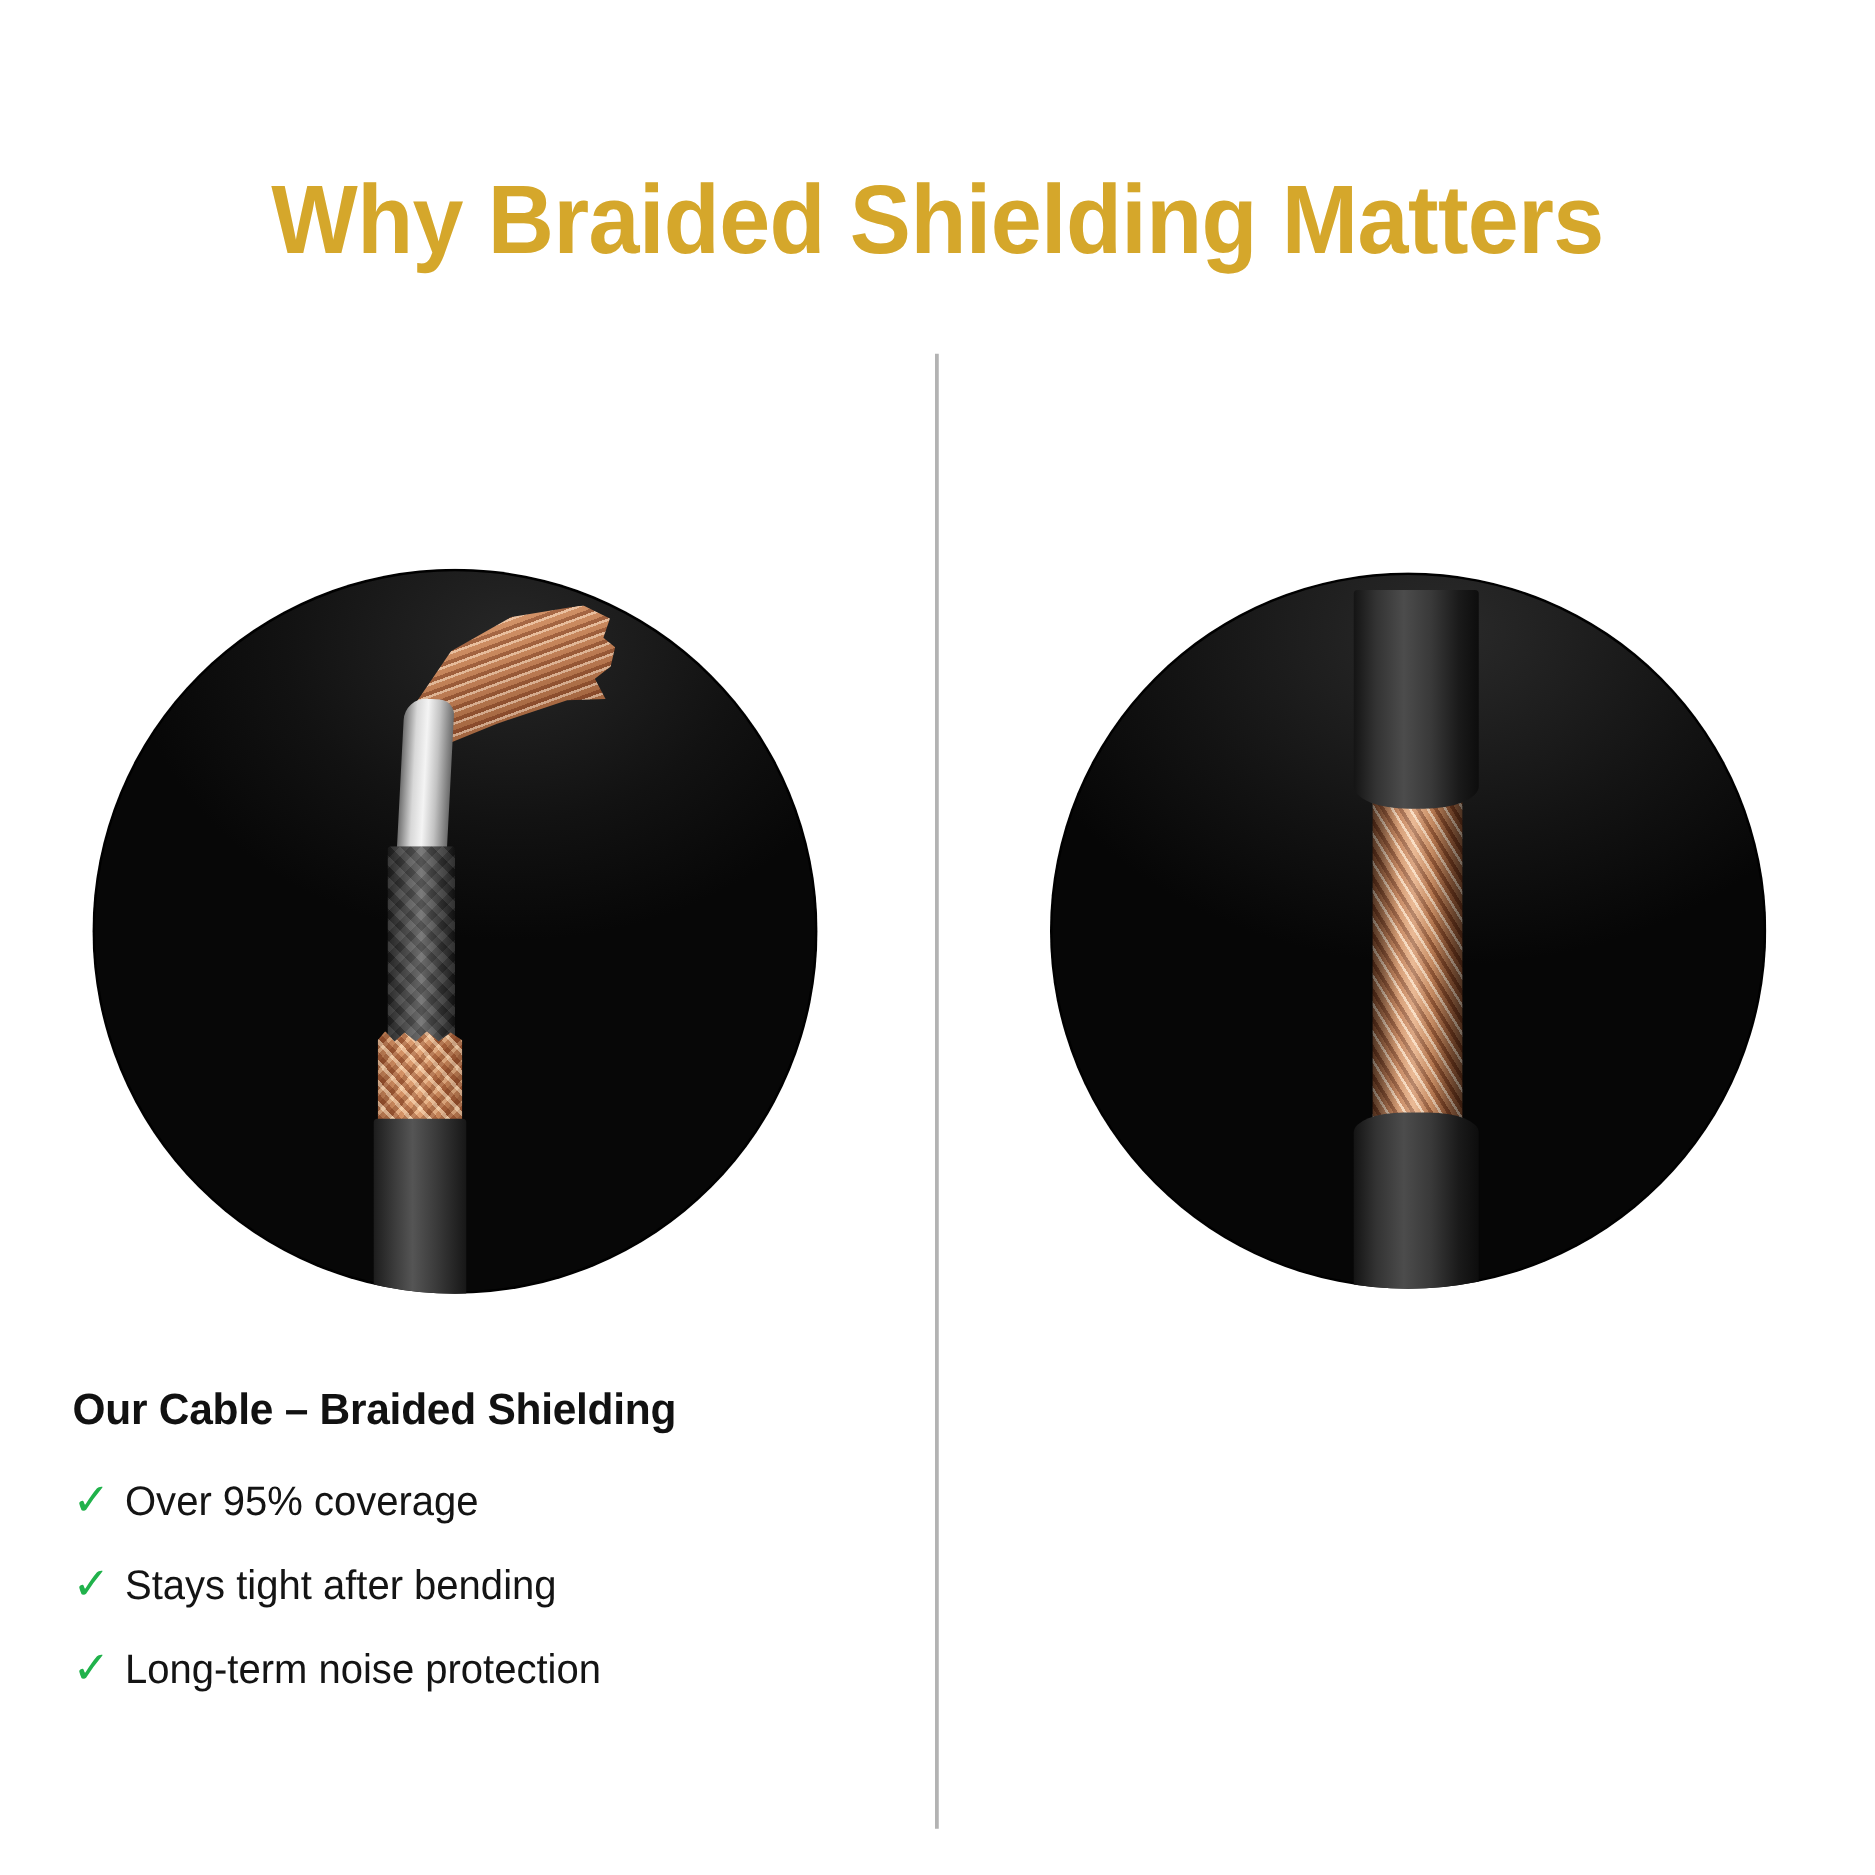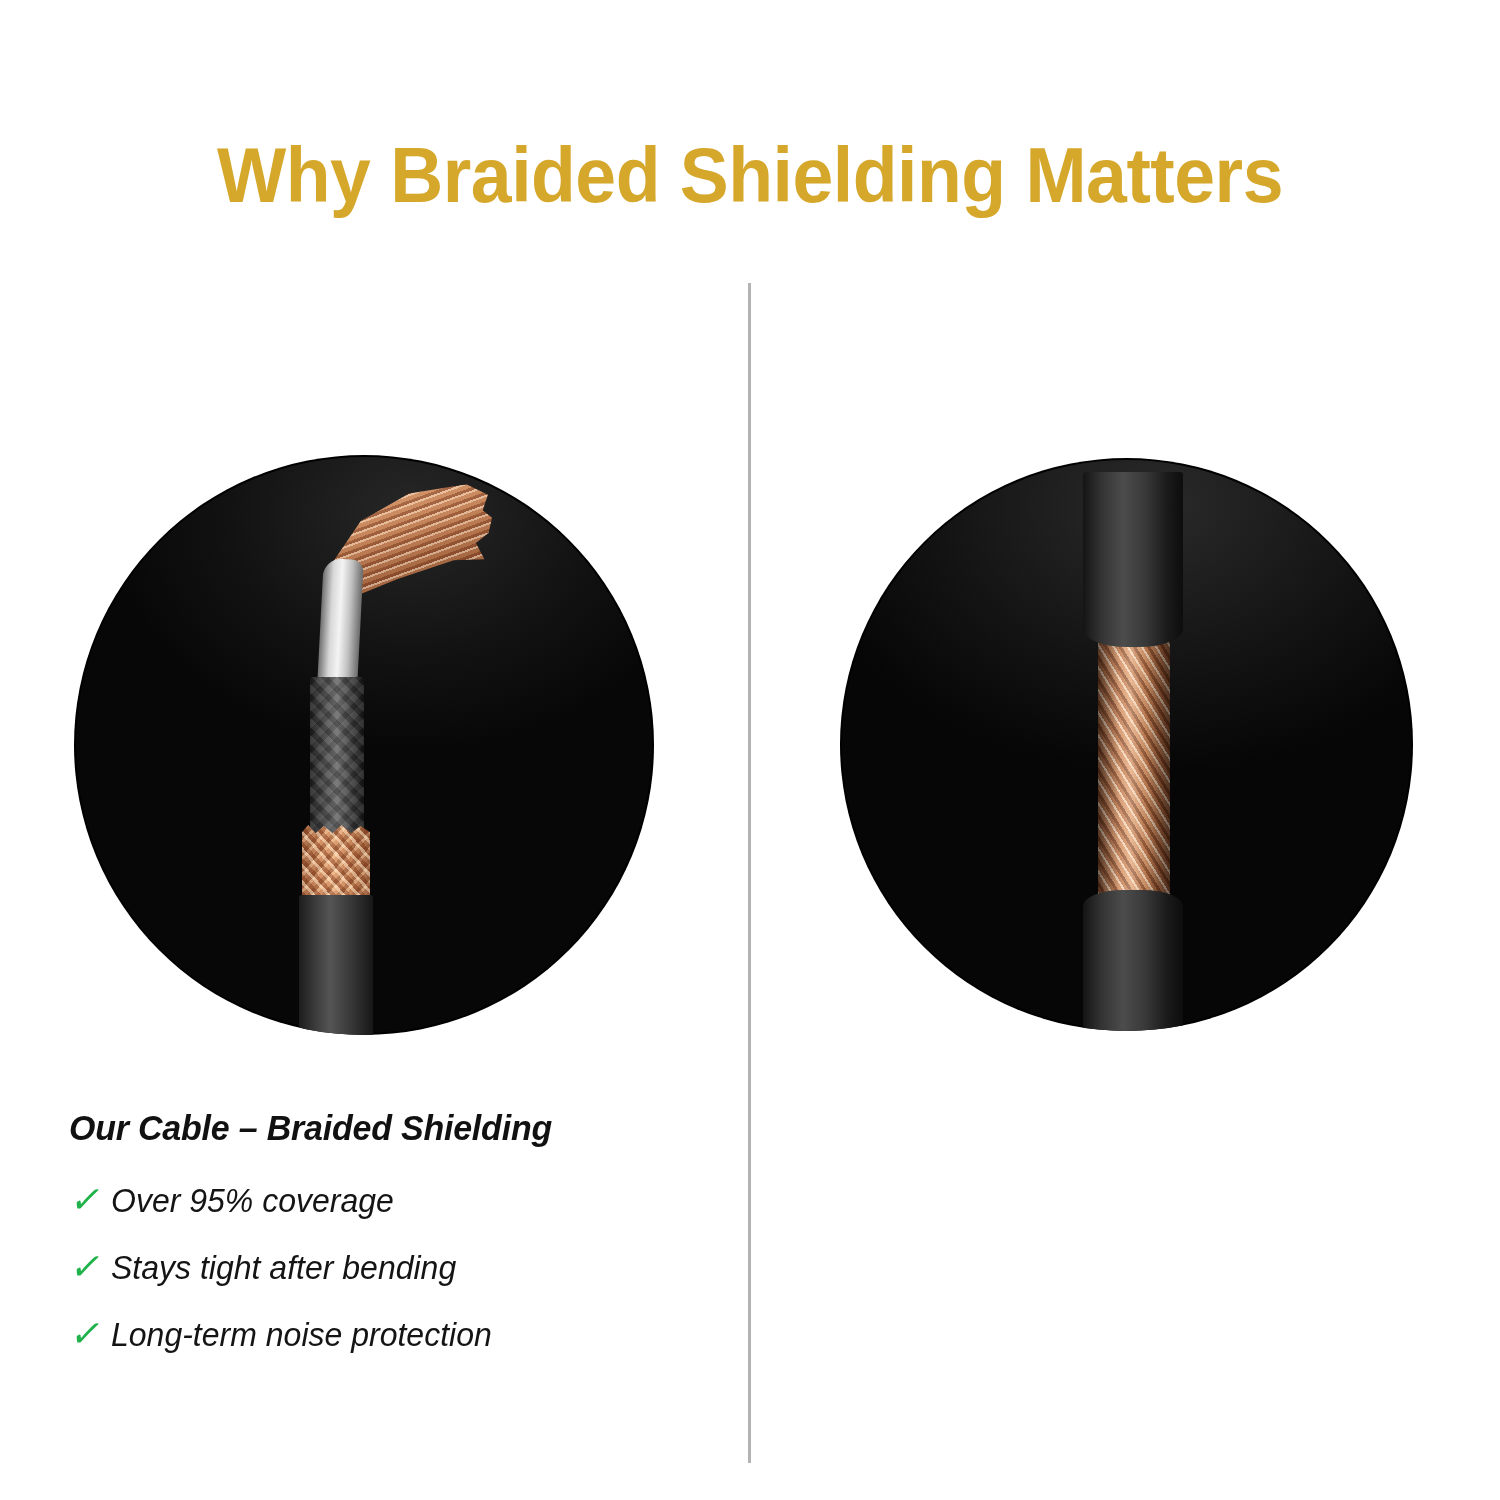--- a/index.html
+++ b/index.html
@@ -182,21 +182,21 @@
     width: 72px; height: 290px;
     background: linear-gradient(90deg,
       rgba(0,0,0,.45) 0%, rgba(255,255,255,.10) 30%,
       rgba(255,245,235,.22) 46%, rgba(0,0,0,.08) 66%, rgba(0,0,0,.45) 100%);
     border-radius: 2px;
     pointer-events: none;
   }
 
   
   .text-block { position: absolute; }
-  .block-left  { left: 69px;  top: 1108px; width: 660px; font-style: italic; }
+  .block-left  { left: 58px;  top: 1108px; width: 660px; }
 
   .col-heading {
     font-size: 35px;
     font-weight: 700;
     color: #111111;
     letter-spacing: -0.2px;
     margin-bottom: 34px;
     white-space: nowrap;
     transform: scaleX(0.97);
     transform-origin: left center;

